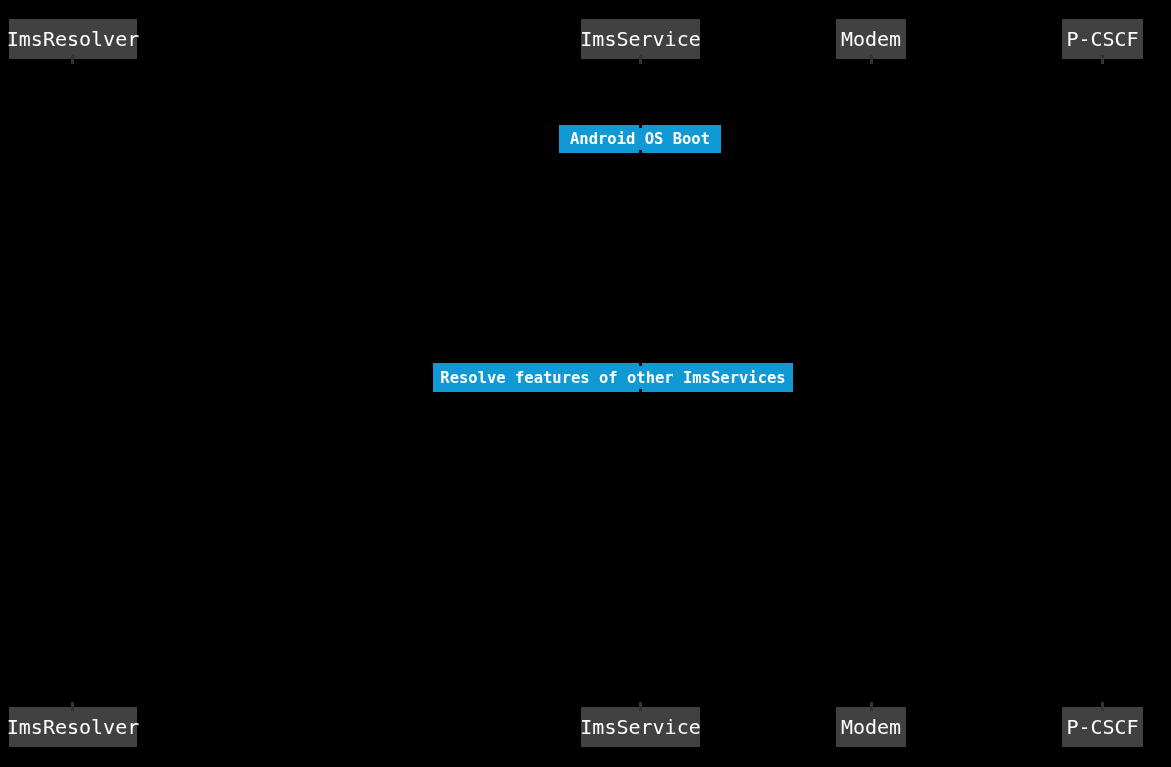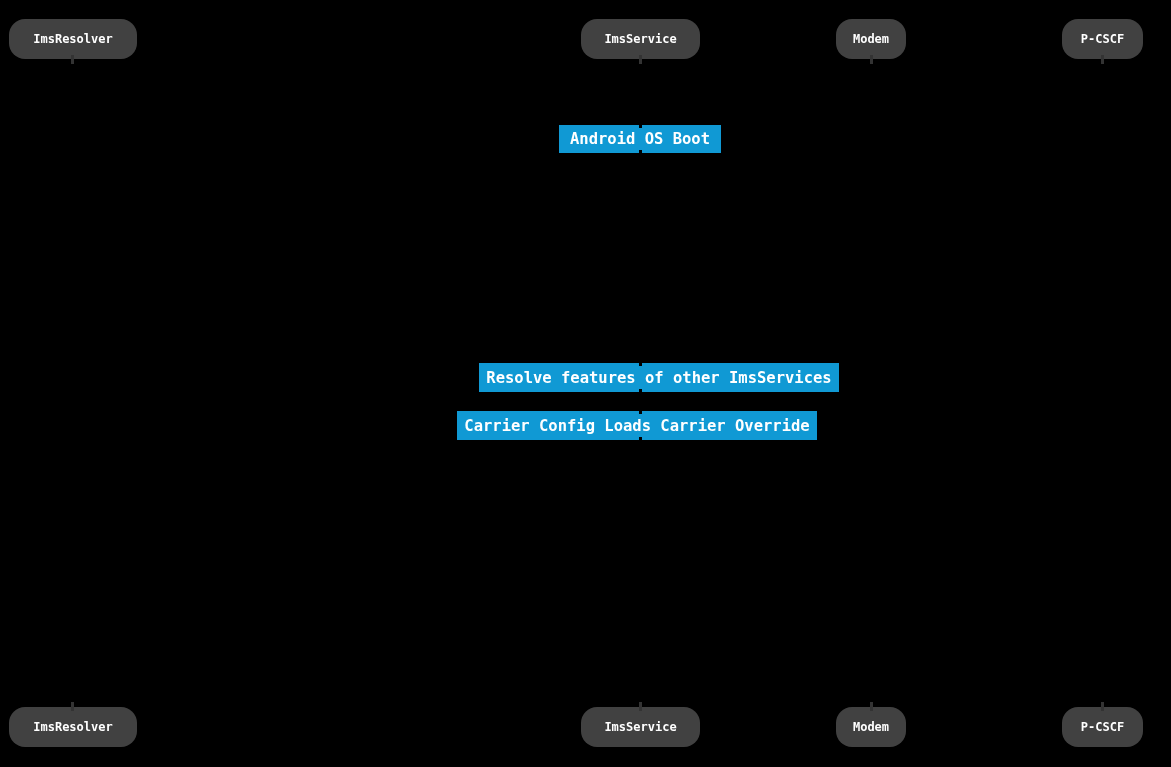--- a/index.html
+++ b/index.html
@@ -19,24 +19,23 @@
   .stage {
     position: relative;
     width: 1171px; height: 767px;
     background: var(--background);
   }
   .pbox {
     position: absolute;
     background: var(--participant-fill);
     color: var(--text);
     display: flex; align-items: center; justify-content: center;
-    font-size: 12px; font-weight: 700;
+    font-size: 20px; font-weight: 400;
     white-space: nowrap;
     z-index: 2;
-    border-radius: 16px;
   }
   .note {
     position: absolute;
     background: var(--note-fill);
     color: var(--text);
     display: flex; align-items: center; justify-content: center;
     font-size: 15.5px; font-weight: 700;
     white-space: nowrap;
     z-index: 2;
   }
@@ -72,22 +71,21 @@
   <div class="stub" style="left:639px;  top:55px; height:9px;"></div>
   <div class="stub" style="left:870px;  top:55px; height:9px;"></div>
   <div class="stub" style="left:1101px; top:55px; height:9px;"></div>
 
   <div class="stub" style="left:71px;   top:702px; height:9px;"></div>
   <div class="stub" style="left:639px;  top:702px; height:9px;"></div>
   <div class="stub" style="left:870px;  top:702px; height:9px;"></div>
   <div class="stub" style="left:1101px; top:702px; height:9px;"></div>
 
   <div class="note" style="left:559px; top:125px; width:162px; height:28px;">Android OS Boot</div>
-  <div class="note" style="left:479px; top:363px; width:360px; height:29px;">Resolve features of other ImsServices</div>
-  <div class="note" style="left:457px; top:411px; width:360px; height:29px;">Carrier Config Loads Carrier Override</div>
+  <div class="note" style="left:433px; top:363px; width:360px; height:29px;">Resolve features of other ImsServices</div>
 
   <div class="notch" style="left:639px; top:76px;"></div>
   <div class="notch" style="left:639px; top:103px;"></div>
   <div class="notch" style="left:639px; top:123px;"></div>
   <div class="notch" style="left:639px; top:150px;"></div>
   <div class="notch" style="left:639px; top:361px;"></div>
   <div class="notch" style="left:639px; top:389px;"></div>
   <div class="notch" style="left:639px; top:409px;"></div>
   <div class="notch" style="left:639px; top:437px;"></div>
 

